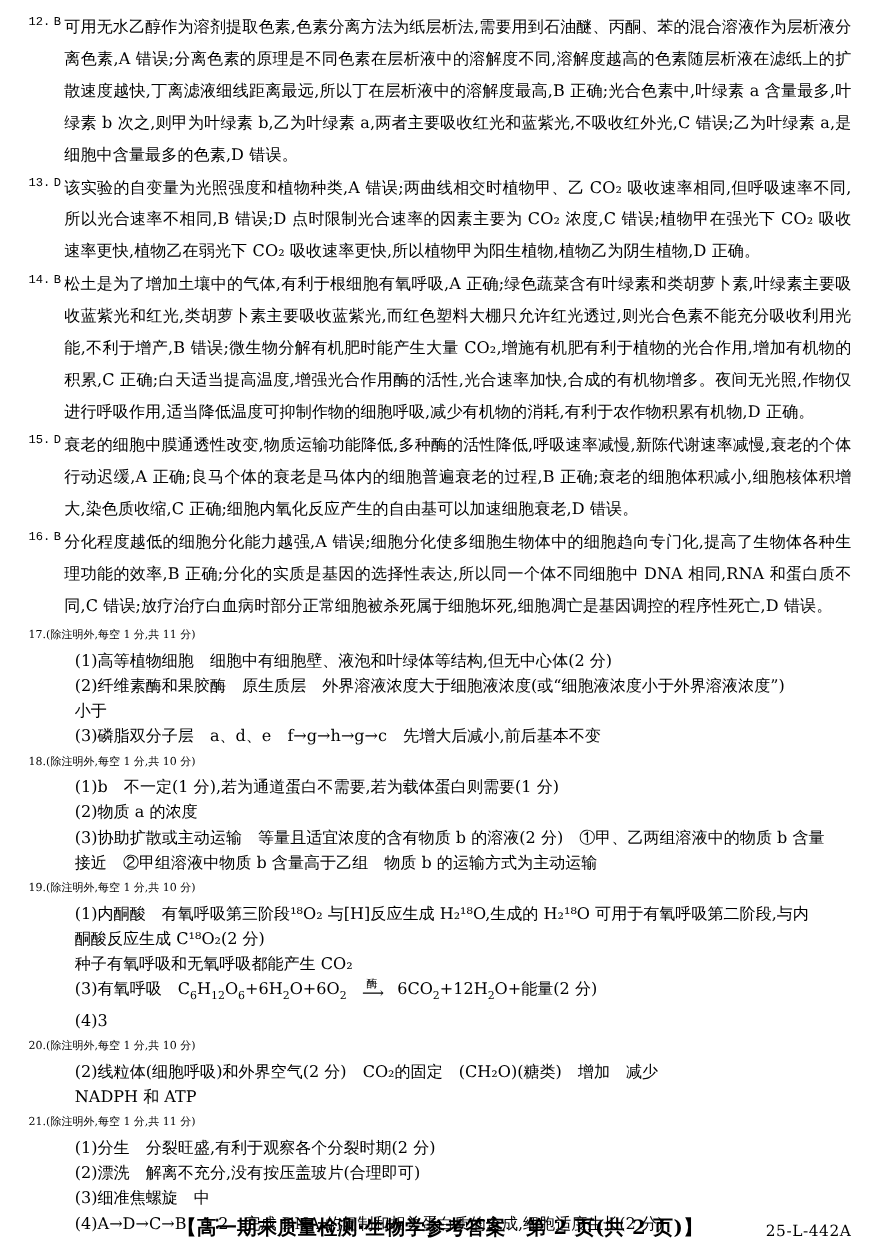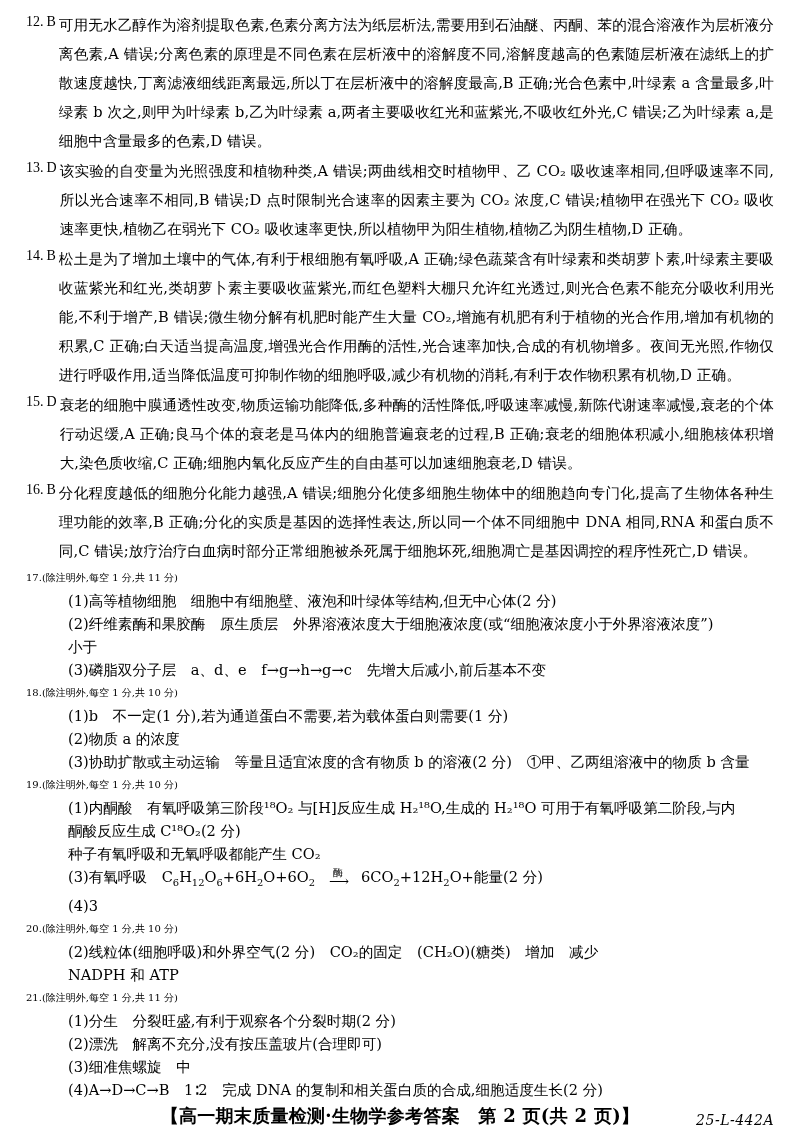--- a/index.html
+++ b/index.html
@@ -21,25 +21,25 @@
     padding: 10px 26px 8px 26px;
     position: relative;
   }
   .qblock {
     display: flex;
     align-items: flex-start;
     margin-bottom: 1px;
   }
   .qnum {
     flex: 0 0 auto;
-    font-size: 14px;
+    font-size: 11px;
     line-height: 23px;
     white-space: nowrap;
     padding-right: 3px;
-    font-family: Liberation Serif, serif;
+    font-family: Liberation Mono, monospace;
   }
   .qbody {
     flex: 1 1 auto;
     font-size: 14.6px;
     line-height: 29px;
     text-align: justify;
     text-justify: inter-ideograph;
     letter-spacing: 0.1px;
   }
   .sub {
@@ -92,21 +92,20 @@
     font-family: "DejaVu Serif", "Liberation Serif", serif;
     letter-spacing: 0.3px;
   }
   .footer-right {
     position: absolute;
     right: 26px;
     bottom: 10px;
     font-size: 14px;
     font-family: "DejaVu Serif", "Liberation Serif", serif;
     letter-spacing: 0.5px;
-    font-style: italic;
   }
   .arrowtxt {
     letter-spacing: 0px;
   }
 </style>
 </head>
 <body>
 
 <div class="page">
 
@@ -146,20 +145,21 @@
     <div class="sub">(2)纤维素酶和果胶酶　原生质层　外界溶液浓度大于细胞液浓度(或“细胞液浓度小于外界溶液浓度”)</div>
     <div class="sub">小于</div>
     <div class="sub">(3)磷脂双分子层　a、d、e　f→g→h→g→c　先增大后减小,前后基本不变</div>
   </div>
 
   <div>
     <div class="sechead">18.(除注明外,每空 1 分,共 10 分)</div>
     <div class="sub">(1)b　不一定(1 分),若为通道蛋白不需要,若为载体蛋白则需要(1 分)</div>
     <div class="sub">(2)物质 a 的浓度</div>
     <div class="sub">(3)协助扩散或主动运输　等量且适宜浓度的含有物质 b 的溶液(2 分)　①甲、乙两组溶液中的物质 b 含量</div>
+    <div class="sub">接近　②甲组溶液中物质 b 含量高于乙组　物质 b 的运输方式为主动运输</div>
   </div>
 
   <div>
     <div class="sechead">19.(除注明外,每空 1 分,共 10 分)</div>
     <div class="sub">(1)内酮酸　有氧呼吸第三阶段¹⁸O₂ 与[H]反应生成 H₂¹⁸O,生成的 H₂¹⁸O 可用于有氧呼吸第二阶段,与内</div>
     <div class="sub">酮酸反应生成 C¹⁸O₂(2 分)</div>
     <div class="sub">种子有氧呼吸和无氧呼吸都能产生 CO₂</div>
     <div class="sub">
       <span>(3)有氧呼吸　C<sub>6</sub>H<sub>12</sub>O<sub>6</sub>+6H<sub>2</sub>O+6O<sub>2</sub></span><span class="rxn"><span class="above">酶</span><span class="arrow arrowtxt">⟶</span></span><span>6CO<sub>2</sub>+12H<sub>2</sub>O+能量(2 分)</span>
     </div>

